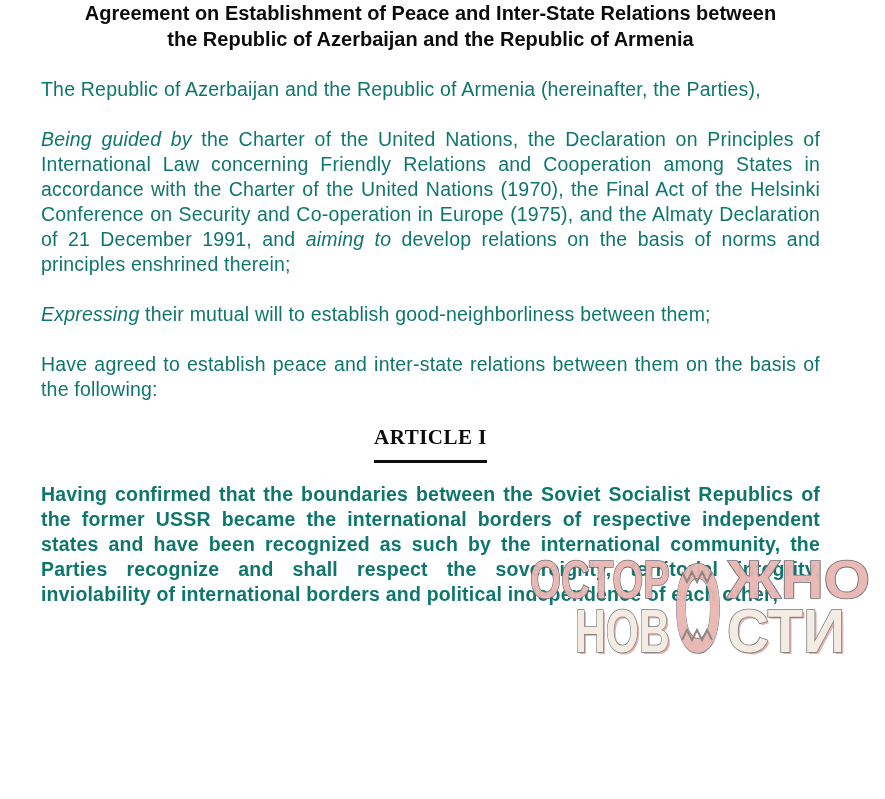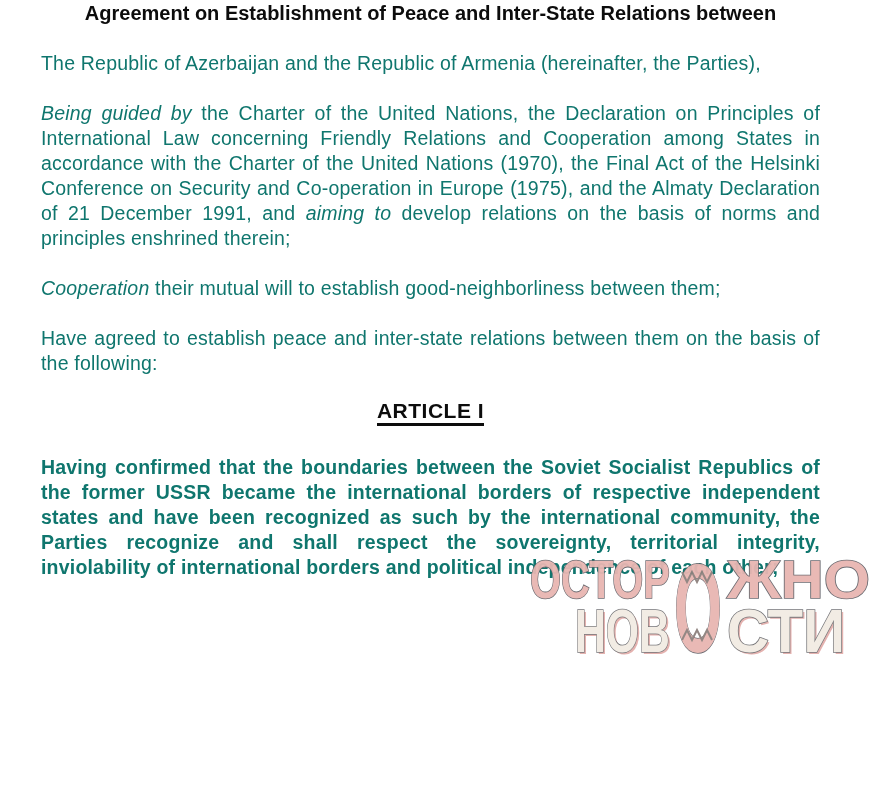--- a/index.html
+++ b/index.html
@@ -44,21 +44,22 @@
     margin: 22px 0 0 0;
     font-size: 21px;
     line-height: 25px;
     font-weight: bold;
     text-align: center;
     letter-spacing: 0.5px;
     color: #0c0c0c;
   }
   h2.article-heading .u {
     border-bottom: 3px solid #0c0c0c;
-    padding-bottom: 1px;
+    padding-bottom: 11px;
+    font-family: Liberation Serif, serif;
   }
   p.last-par {
     margin-top: 32px;
     font-weight: bold;
   }
   .watermark {
     position: absolute;
     left: 510px;
     top: 556px;
     pointer-events: none;
@@ -90,29 +91,30 @@
     stroke-width: 2px;
   }
 </style>
 </head>
 <body>
 
 <div class="page">
 
   <h1 class="doc-title">
       <div>Agreement on Establishment of Peace and Inter-State Relations between</div>
+      <div>the Republic of Azerbaijan and the Republic of Armenia</div>
     </h1>
 
   <p class="body-par"><span>The Republic of Azerbaijan and the Republic of Armenia (hereinafter, the Parties),</span></p>
 
 
 
   <p class="body-par"><em>Being guided by</em><span> the Charter of the United Nations, the Declaration on Principles of International Law concerning Friendly Relations and Cooperation among States in accordance with the Charter of the United Nations (1970), the Final Act of the Helsinki Conference on Security and Co-operation in Europe (1975), and the Almaty Declaration of 21 December 1991, and </span><em>aiming to</em><span> develop relations on the basis of norms and principles enshrined therein;</span></p>
 
-  <p class="body-par"><em>Cooperation</em><span> their mutual will to establish good-neighborliness between them;</span></p>
+  <p class="body-par"><em>Expressing</em><span> their mutual will to establish good-neighborliness between them;</span></p>
 
   <p class="body-par"><span>Have agreed to establish peace and inter-state relations between them on the basis of the following:</span></p>
 
   <h2 class="article-heading"><span class="u">ARTICLE I</span></h2>
 
   <p class="body-par last-par"><span>Having confirmed that the boundaries between the Soviet Socialist Republics of the former USSR became the international borders of respective independent states and have been recognized as such by the international community, the Parties recognize and shall respect the sovereignty, territorial integrity, inviolability of international borders and political independence of each other;</span></p>
 
 </div>
 
 <svg class="watermark" width="375" height="105" viewBox="0 0 375 105" xmlns="http://www.w3.org/2000/svg">

